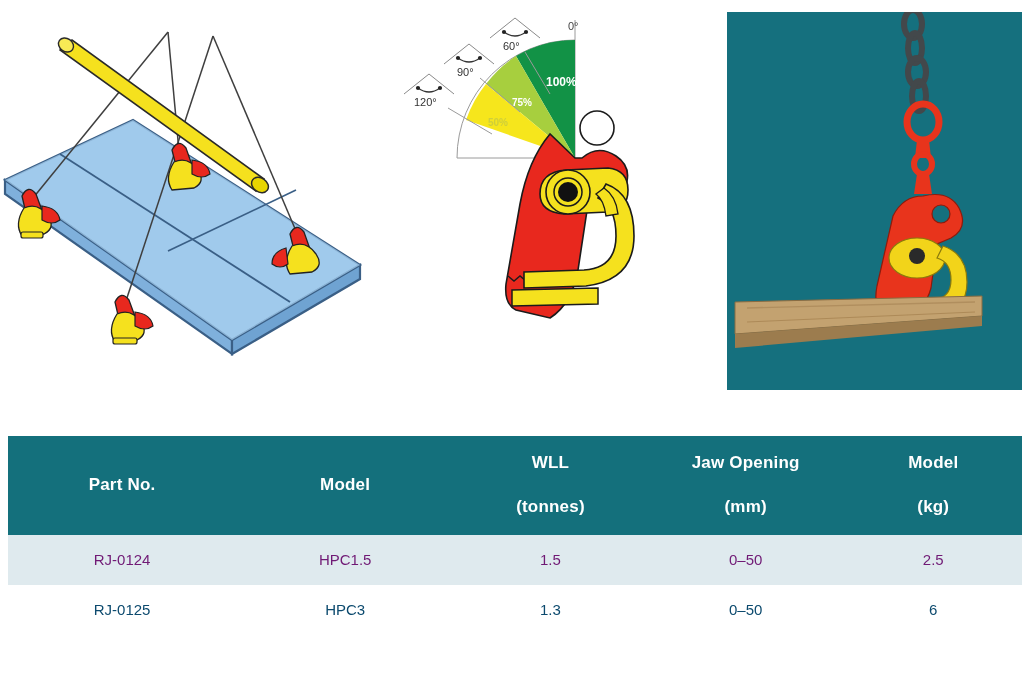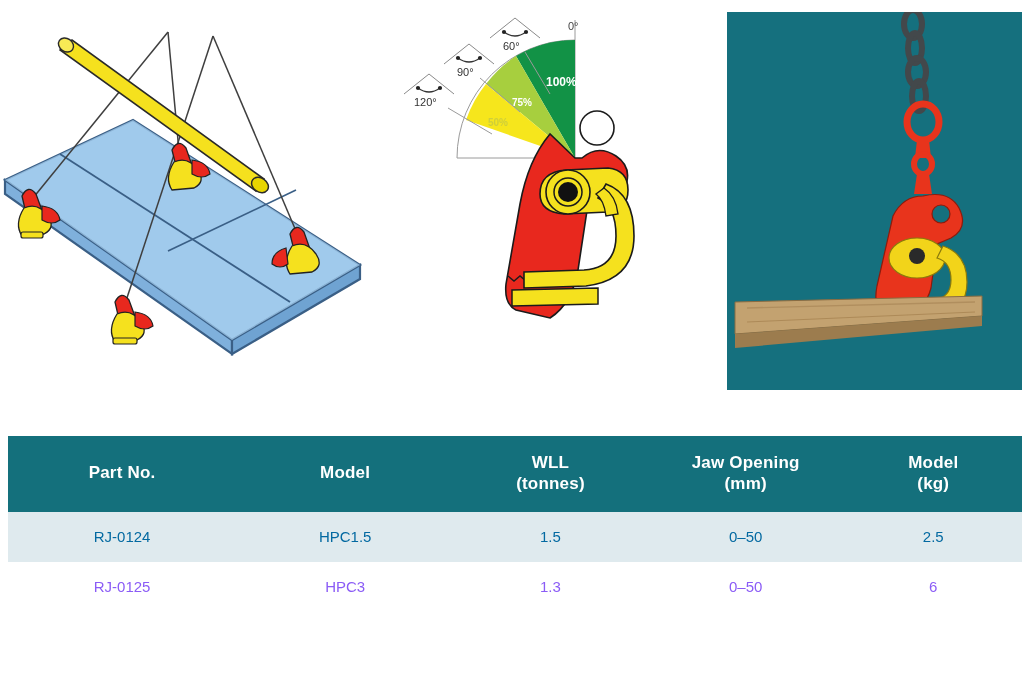--- a/index.html
+++ b/index.html
@@ -36,30 +36,30 @@
     background: #14707c;
     color: #ffffff;
     font-size: 17px;
     font-weight: bold;
     line-height: 1.22;
     padding: 17px 4px 18px 4px;
     text-align: center;
     vertical-align: middle;
     letter-spacing: .2px;
   }
-  table.spec thead th .sub { display:block; font-weight:bold; }
+  table.spec thead th .sub { display:block; font-weight:bold;margin-top:23px; }
   table.spec tbody td {
     font-size: 15px;
     color: #333333;
     text-align: center;
     padding: 16px 4px 17px 4px;
     font-weight: normal;
   }
-  table.spec tbody tr.alt td { background: #dfeaee; color:#0369a1; }
-  table.spec tbody tr.plain td { background: #ffffff; color:#8b5cf6; }
+  table.spec tbody tr.alt td { background: #dfeaee; color:#701a75; }
+  table.spec tbody tr.plain td { background: #ffffff; color:#0c4a6e; }
 
   col.c-part  { width: 22.5%; }
   col.c-model { width: 21.5%; }
   col.c-wll   { width: 19%; }
   col.c-jaw   { width: 19.5%; }
   col.c-wt    { width: 17.5%; }
 </style>
 </head>
 <body>
 

